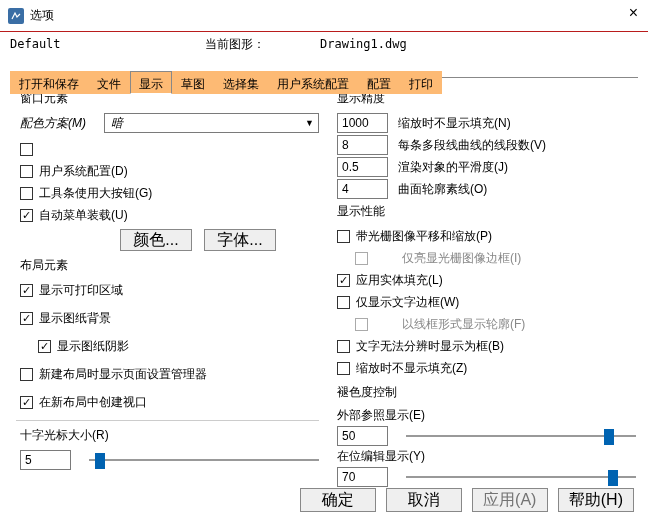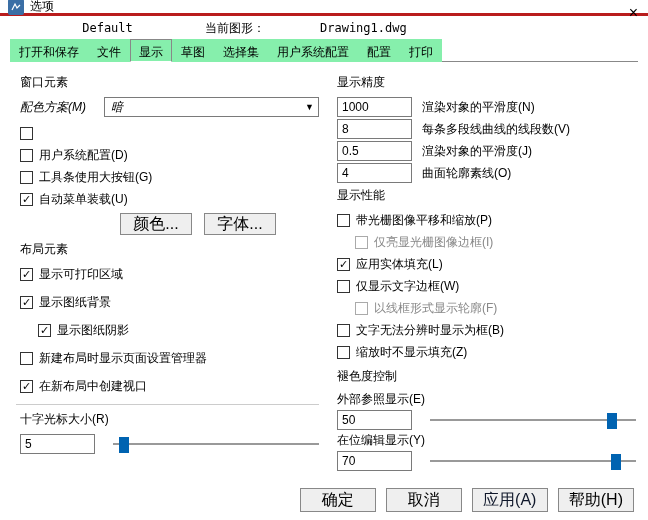--- a/index.html
+++ b/index.html
@@ -1,49 +1,49 @@
 <!DOCTYPE html>
 <html><head>
 <meta charset="utf-8">
 <style>
 * { box-sizing: border-box; margin: 0; padding: 0; }
 body { font-family: "Microsoft YaHei", "SimSun", sans-serif; font-size: 12px; background: #fff; color: #000; width: 648px; height: 520px; overflow: hidden; }
-.titlebar { height: 16px; border-bottom: 3px solid #b91c1c; display: flex; align-items: center; padding: 0 8px; position: relative; text-align: center; }
+.titlebar { height: 32px; border-bottom: 1px solid #b91c1c; display: flex; align-items: center; padding: 0 8px; position: relative; text-align: center; }
 .titlebar .icon { width: 16px; height: 16px; background: #3a6ea5; border-radius: 2px; margin-right: 6px; display: flex; align-items: center; justify-content: center; }
 .titlebar .icon svg { width: 10px; height: 10px; }
 .titlebar .close { position: absolute; right: 10px; top: 4px; font-size: 16px; cursor: pointer; }
 .inforow { display: flex; align-items: center; height: 22px; padding: 2px 10px 0 10px; font-family: "SimSun", monospace; }
 .inforow .lbl1 { width: 90px; }
-.inforow .val1 { width: 195px; text-align: center; }
+.inforow .val1 { width: 195px; }
 .inforow .lbl2 { width: 115px; }
 .tabs { display: flex; height: 24px; margin: 0 10px; border-bottom: 1px solid #888; font-family: "SimSun"; }
-.tab { padding: 4px 8px 3px 8px; border: 1px solid transparent; border-bottom: none; cursor: pointer; position: relative; top: 1px; background: #86efac; }
+.tab { padding: 4px 8px 3px 8px; border: 1px solid transparent; border-bottom: none; cursor: pointer; position: relative; top: 17px; background: #fdba74; }
 .tab.active { border-color: #888; border-bottom: 1px solid #fff; }
 .content { display: flex; padding: 8px 12px 4px 20px; gap: 18px; }
 .col { flex: 1; }
 .section-title { margin: 4px 0 6px 0; }
 .row { display: flex; align-items: center; min-height: 20px; margin-bottom: 2px; }
 .cb { width: 13px; height: 13px; border: 1px solid #333; margin-right: 6px; display: inline-flex; align-items: center; justify-content: center; cursor: pointer; flex-shrink: 0; }
 .cb.checked::after { content: "✓"; font-size: 11px; line-height: 1; color: #000; }
 .indent { margin-left: 18px; }
-.dim { color: #888; }
+.dim { color: #888; gap: 28px; }
 .scheme { display: flex; align-items: center; margin-bottom: 6px; font-style: italic; }
 .selbox { flex: 1; display: flex; align-items: center; justify-content: space-between; border: 1px solid #7a7a7a; height: 20px; padding: 0 4px 0 6px; cursor: pointer; }
 .selbox .arrow { font-size: 9px; }
 .btn { border: 1px solid #888; background: #efefef; height: 22px; padding: 0 10px; font-size: 16px; cursor: pointer; min-width: 72px; }
 .btnrow { display: flex; gap: 12px; margin: 4px 0 6px 100px; }
-.numbox { border: 1px solid #7a7a7a; width: 75px; height: 20px; padding: 1px 4px; font-size: 12px; margin-right: 10px; }
+.numbox { border: 1px solid #7a7a7a; width: 51px; height: 20px; padding: 1px 4px; font-size: 12px; margin-right: 10px; }
 .slider-wrap { display: flex; align-items: center; gap: 8px; margin-top: 2px; }
 .slider { position: relative; flex: 1; height: 18px; }
 .track { position: absolute; left: 0; right: 0; top: 8px; height: 2px; background: #999; }
 .thumb { position: absolute; top: 2px; width: 10px; height: 16px; background: #0063b1; }
 .hr { border-top: 1px solid #ccc; margin: 6px 0 6px -4px; }
 .footer { position: absolute; bottom: 8px; right: 14px; display: flex; gap: 10px; }
 .footer .btn { min-width: 76px; height: 24px; }
-.footer .btn.dim { color: #0f172a; }
+.footer .btn.dim { color: #737373; }
 </style>
 </head>
 <body>
 
 <div class="titlebar">
   <span class="icon">
       <svg viewBox="0 0 10 10">
         <path d="M1 8 L4 2 L6 6 L9 3" stroke="#fff" stroke-width="1.2" fill="none"></path>
       </svg>
     </span>
@@ -128,21 +128,21 @@
         <div class="track"></div>
           <div class="thumb" style="left:6px"></div>
       </div>
     </div>
   </div>
 
   <div class="col">
     <div class="section-title">显示精度</div>
     <div class="row">
         <input class="numbox" value="1000" style="">
-        <span>渲染对象的平滑度(N)</span>
+        <span>缩放时不显示填充(N)</span>
       </div>
     <div class="row">
         <input class="numbox" value="8" style="">
         <span>每条多段线曲线的线段数(V)</span>
       </div>
     <div class="row">
         <input class="numbox" value="0.5" style="">
         <span>渲染对象的平滑度(J)</span>
       </div>
     <div class="row">

